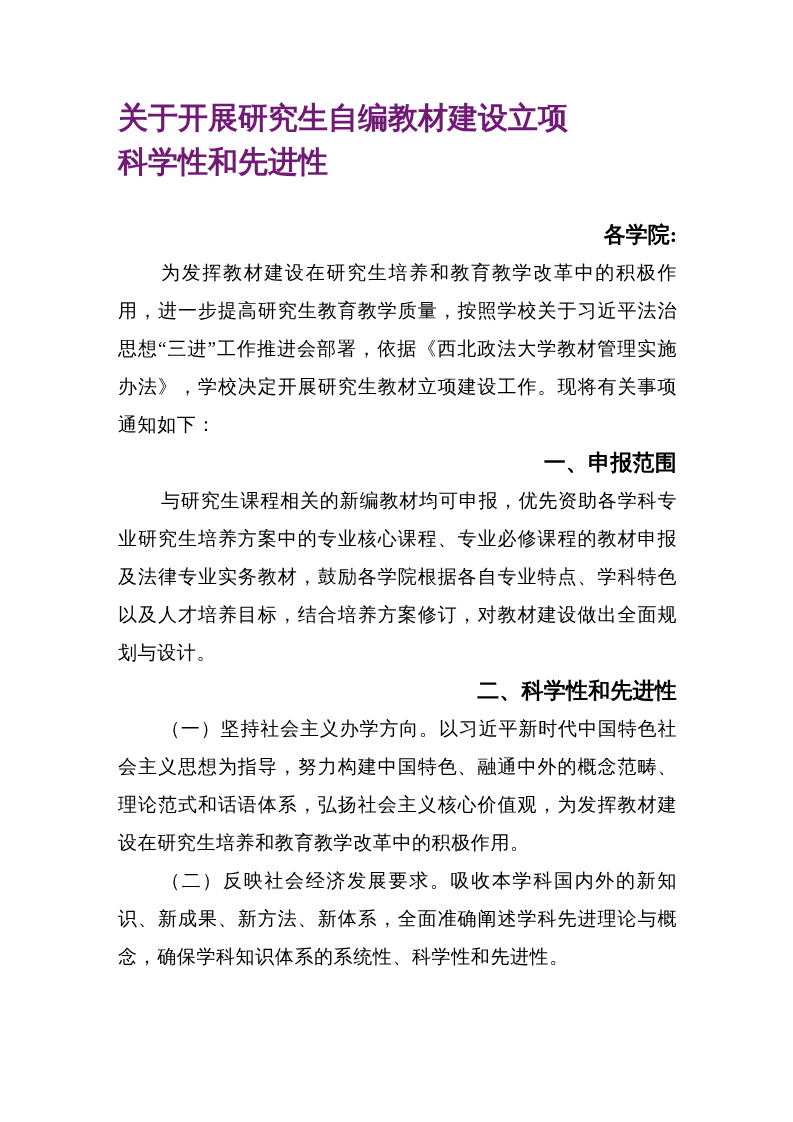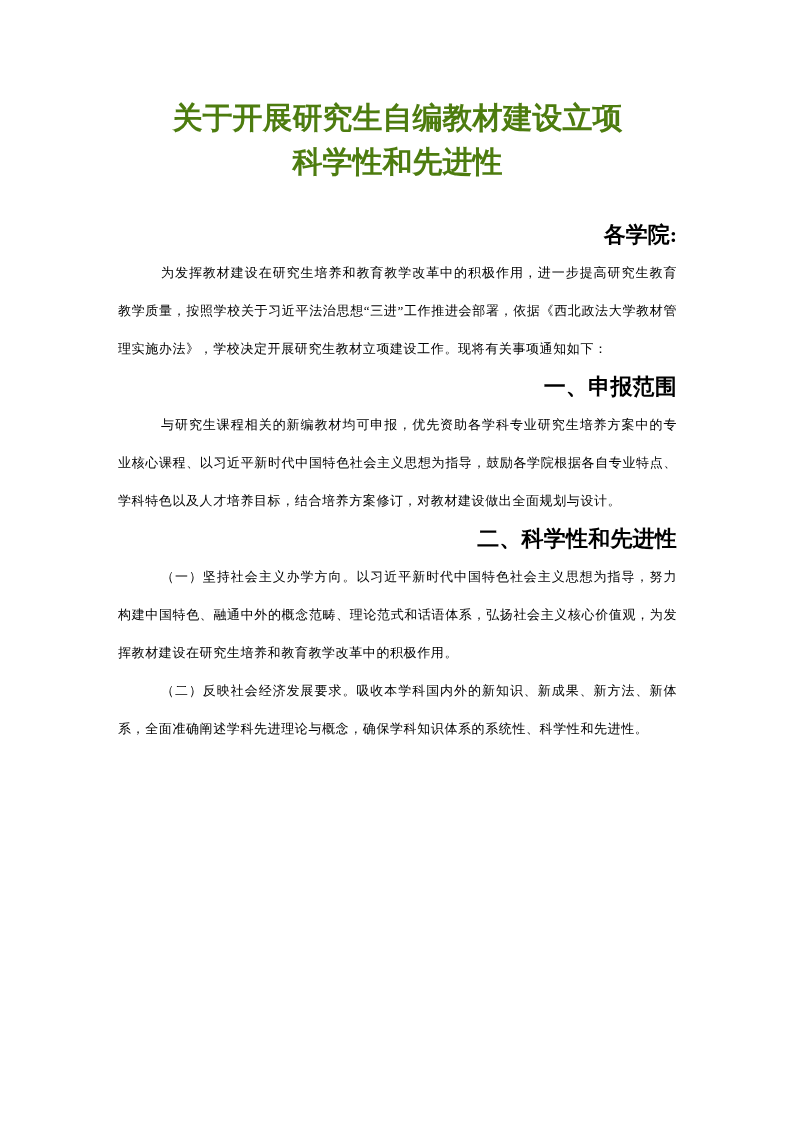--- a/index.html
+++ b/index.html
@@ -17,33 +17,32 @@
       color: #000000;
     }
     .content {
       padding: 96px 116px 0 118px;
     }
     .doc-title {
       font-family: "Liberation Serif", "DejaVu Serif", serif;
       font-weight: bold;
       font-size: 30px;
       line-height: 44px;
-      text-align: center;
       margin: 0;
-      color: #4d7c0f;
+      color: #701a75;
     }
     .salutation {
       font-weight: bold;
       font-size: 22px;
       line-height: 38px;
       margin: 32px 0 0 0;
       text-align: right;
     }
     .para {
-      font-size: 13px;
+      font-size: 19px;
       line-height: 38px;
       letter-spacing: 0.6px;
       text-align: justify;
       text-justify: inter-character;
       text-indent: 43px;
       margin: 0;
     }
     .para.heading {
       font-family: "Liberation Sans", "DejaVu Sans", sans-serif;
       font-weight: bold;
@@ -62,21 +61,21 @@
       <span>关于开展研究生自编教材建设立项</span><br>
       <span>科学性和先进性</span>
     </h1>
 
     <p class="salutation">各学院:</p>
 
     <p class="para">为发挥教材建设在研究生培养和教育教学改革中的积极作用，进一步提高研究生教育教学质量，按照学校关于习近平法治思想“三进”工作推进会部署，依据《西北政法大学教材管理实施办法》，学校决定开展研究生教材立项建设工作。现将有关事项通知如下：</p>
 
     <p class="para heading">一、申报范围</p>
 
-    <p class="para">与研究生课程相关的新编教材均可申报，优先资助各学科专业研究生培养方案中的专业核心课程、以习近平新时代中国特色社会主义思想为指导，鼓励各学院根据各自专业特点、学科特色以及人才培养目标，结合培养方案修订，对教材建设做出全面规划与设计。</p>
+    <p class="para">与研究生课程相关的新编教材均可申报，优先资助各学科专业研究生培养方案中的专业核心课程、专业必修课程的教材申报及法律专业实务教材，鼓励各学院根据各自专业特点、学科特色以及人才培养目标，结合培养方案修订，对教材建设做出全面规划与设计。</p>
 
     <p class="para heading">二、科学性和先进性</p>
 
     <p class="para">（一）坚持社会主义办学方向。以习近平新时代中国特色社会主义思想为指导，努力构建中国特色、融通中外的概念范畴、理论范式和话语体系，弘扬社会主义核心价值观，为发挥教材建设在研究生培养和教育教学改革中的积极作用。</p>
 
     <p class="para">（二）反映社会经济发展要求。吸收本学科国内外的新知识、新成果、新方法、新体系，全面准确阐述学科先进理论与概念，确保学科知识体系的系统性、科学性和先进性。</p>
 
   </div>
 </div>
 

